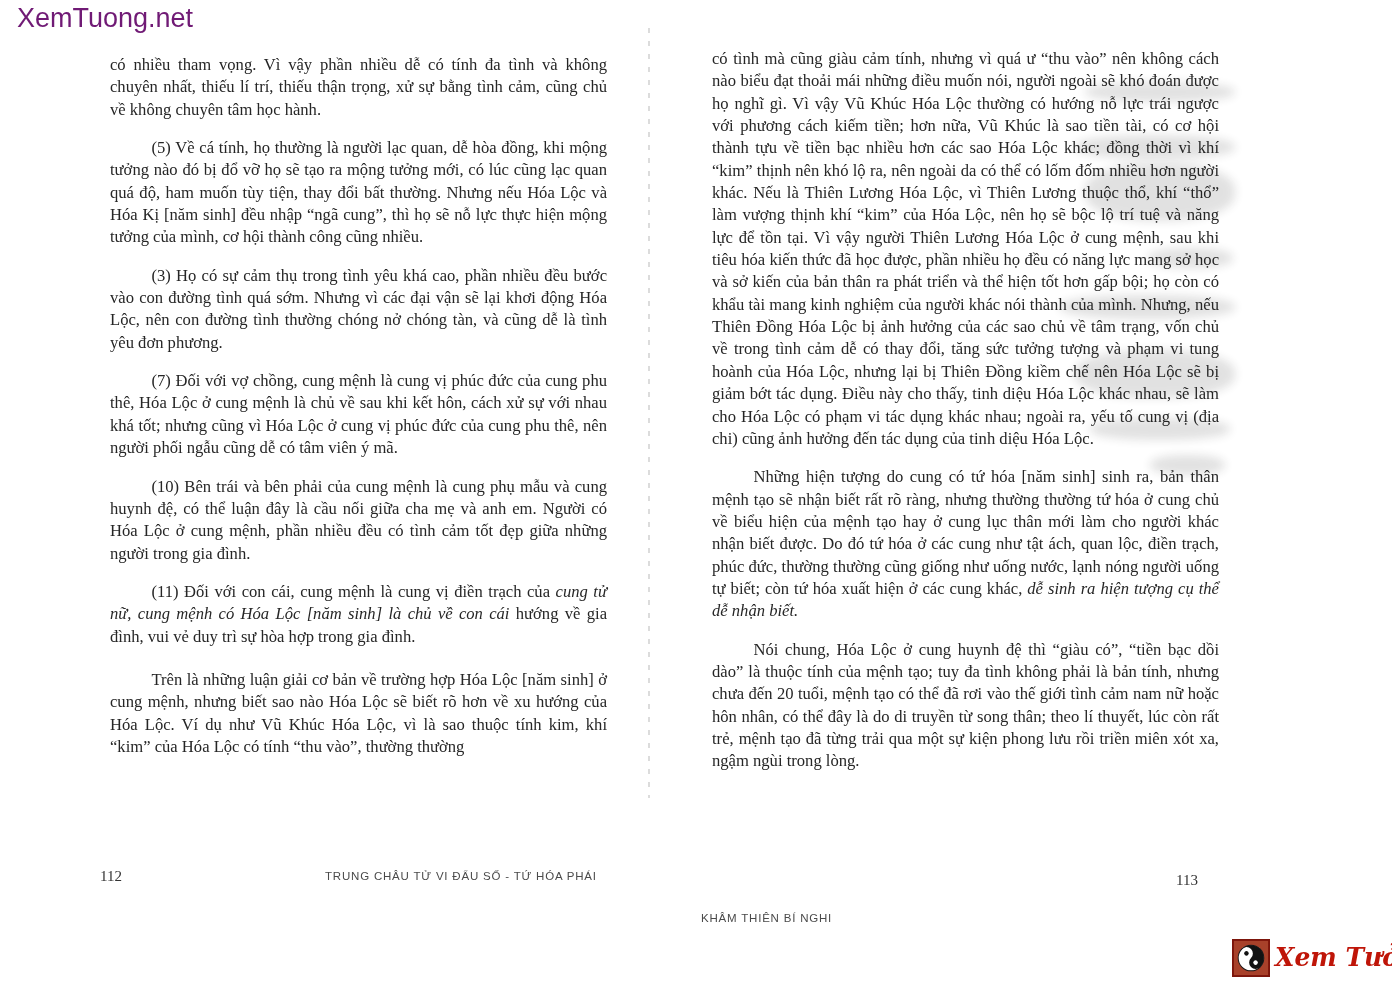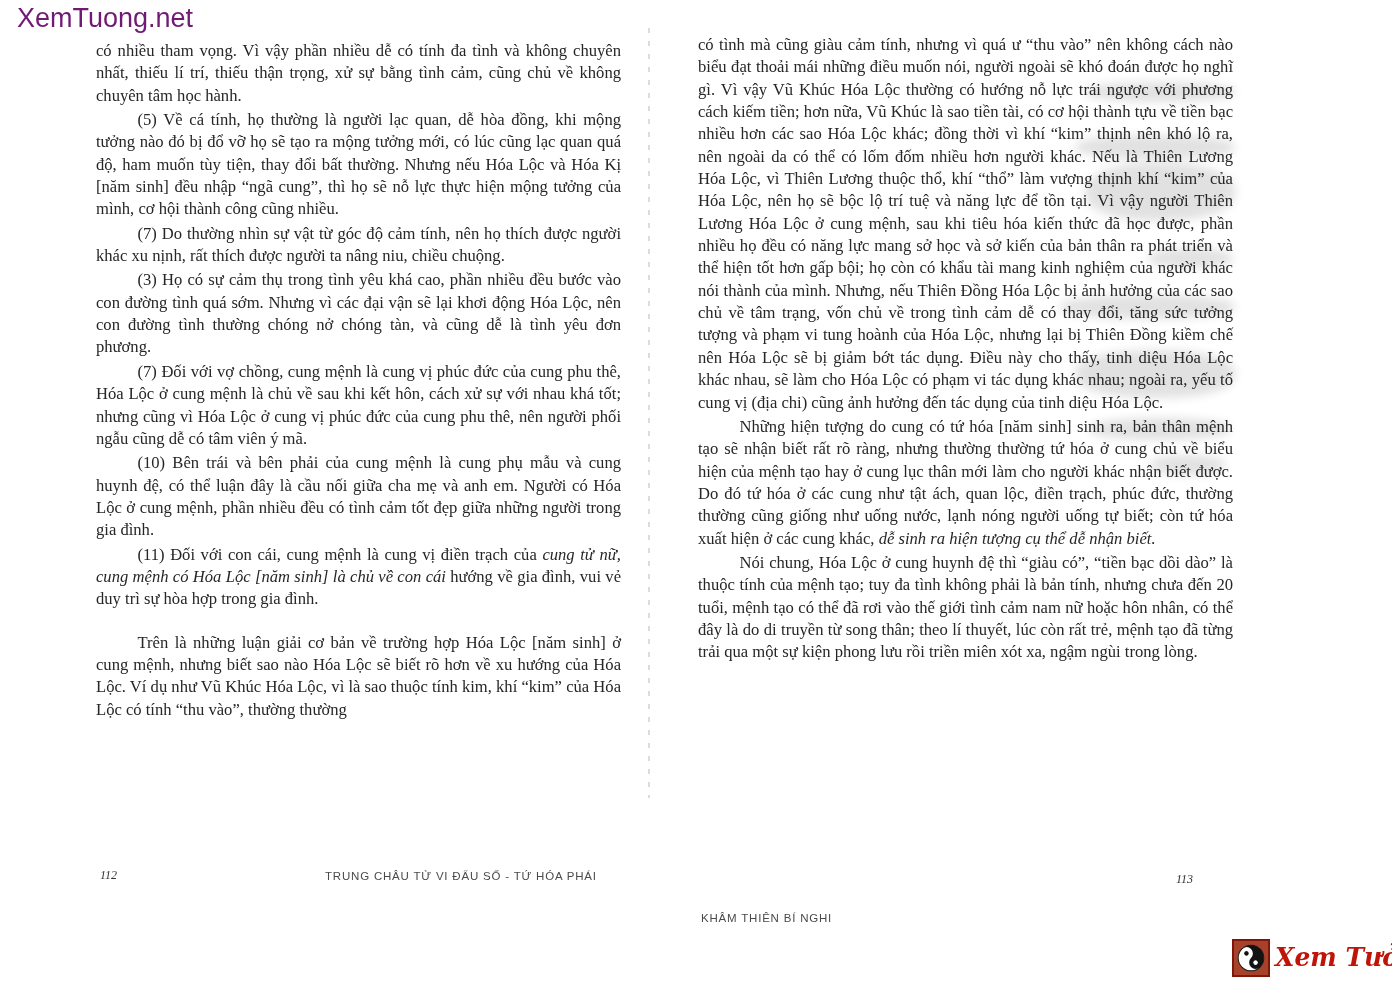--- a/index.html
+++ b/index.html
@@ -13,30 +13,30 @@
     font-family:"Liberation Sans",sans-serif;
     font-size:27px;color:#701a75;
   }
   .page-col{
     position:absolute;
     font-size:16.6px;line-height:22.35px;
     text-align:justify;color:#262626;
   }
   #left-col{left:94px;top:38px;width:529px}
   #right-col{left:696px;top:32px;width:539px}
-  .para{margin:2px;text-indent:2.5em}
+  .para{margin:16px;text-indent:2.5em}
   .para.no-indent{text-indent:0}
   .para.gap{margin-top:21px}
   .para.heading{
     font-weight:bold;font-size:17.2px;
     margin-top:24px;margin-bottom:22px;text-indent:3.1em;
   }
   .it{font-style:italic}
   
-  .folio{position:absolute;font-style:italic;font-size:12px;color:#333}
+  .folio{position:absolute;font-size:15px;color:#333}
   #folio-left{left:100px;top:868px}
   #folio-right{left:1176px;top:872px}
   .running-title{
     position:absolute;font-size:11.5px;letter-spacing:.8px;
     color:#4a4a4a;font-family:Liberation Sans, sans-serif;
   }
   #running-left{left:325px;top:870px}
   #running-right{left:701px;top:912px}
   
   .gutter{
@@ -63,21 +63,20 @@
 </head>
 <body>
 
 <div class="watermark">XemTuong.net</div>
 
 <div class="gutter"></div>
 
 <div id="left-col" class="page-col">
     <p class="para no-indent"><span>có nhiều tham vọng. Vì vậy phần nhiều dễ có tính đa tình và không chuyên nhất, thiếu lí trí, thiếu thận trọng, xử sự bằng tình cảm, cũng chủ về không chuyên tâm học hành.</span></p>
     <p class="para"><span>(5) Về cá tính, họ thường là người lạc quan, dễ hòa đồng, khi mộng tưởng nào đó bị đổ vỡ họ sẽ tạo ra mộng tưởng mới, có lúc cũng lạc quan quá độ, ham muốn tùy tiện, thay đổi bất thường. Nhưng nếu Hóa Lộc và Hóa Kị [năm sinh] đều nhập “ngã cung”, thì họ sẽ nỗ lực thực hiện mộng tưởng của mình, cơ hội thành công cũng nhiều.</span></p>
-    <p class="para"><span>(7) Do thường nhìn sự vật từ góc độ cảm tính, nên họ thích được người khác xu nịnh, rất thích được người ta nâng niu, chiều chuộng.</span></p>
     <p class="para"><span>(3) Họ có sự cảm thụ trong tình yêu khá cao, phần nhiều đều bước vào con đường tình quá sớm. Nhưng vì các đại vận sẽ lại khơi động Hóa Lộc, nên con đường tình thường chóng nở chóng tàn, và cũng dễ là tình yêu đơn phương.</span></p>
     <p class="para"><span>(7) Đối với vợ chồng, cung mệnh là cung vị phúc đức của cung phu thê, Hóa Lộc ở cung mệnh là chủ về sau khi kết hôn, cách xử sự với nhau khá tốt; nhưng cũng vì Hóa Lộc ở cung vị phúc đức của cung phu thê, nên người phối ngẫu cũng dễ có tâm viên ý mã.</span></p>
     <p class="para"><span>(10) Bên trái và bên phải của cung mệnh là cung phụ mẫu và cung huynh đệ, có thể luận đây là cầu nối giữa cha mẹ và anh em. Người có Hóa Lộc ở cung mệnh, phần nhiều đều có tình cảm tốt đẹp giữa những người trong gia đình.</span></p>
     <p class="para"><span>(11) Đối với con cái, cung mệnh là cung vị điền trạch của </span><span class="it">cung tử nữ, cung mệnh có Hóa Lộc [năm sinh] là chủ về con cái</span><span> hướng về gia đình, vui vẻ duy trì sự hòa hợp trong gia đình.</span></p>
     <p class="para gap"><span>Trên là những luận giải cơ bản về trường hợp Hóa Lộc [năm sinh] ở cung mệnh, nhưng biết sao nào Hóa Lộc sẽ biết rõ hơn về xu hướng của Hóa Lộc. Ví dụ như Vũ Khúc Hóa Lộc, vì là sao thuộc tính kim, khí “kim” của Hóa Lộc có tính “thu vào”, thường thường</span></p>
   </div>
 
 <div id="right-col" class="page-col">
     <p class="para no-indent"><span>có tình mà cũng giàu cảm tính, nhưng vì quá ư “thu vào” nên không cách nào biểu đạt thoải mái những điều muốn nói, người ngoài sẽ khó đoán được họ nghĩ gì. Vì vậy Vũ Khúc Hóa Lộc thường có hướng nỗ lực trái ngược với phương cách kiếm tiền; hơn nữa, Vũ Khúc là sao tiền tài, có cơ hội thành tựu về tiền bạc nhiều hơn các sao Hóa Lộc khác; đồng thời vì khí “kim” thịnh nên khó lộ ra, nên ngoài da có thể có lốm đốm nhiều hơn người khác. Nếu là Thiên Lương Hóa Lộc, vì Thiên Lương thuộc thổ, khí “thổ” làm vượng thịnh khí “kim” của Hóa Lộc, nên họ sẽ bộc lộ trí tuệ và năng lực để tồn tại. Vì vậy người Thiên Lương Hóa Lộc ở cung mệnh, sau khi tiêu hóa kiến thức đã học được, phần nhiều họ đều có năng lực mang sở học và sở kiến của bản thân ra phát triển và thể hiện tốt hơn gấp bội; họ còn có khẩu tài mang kinh nghiệm của người khác nói thành của mình. Nhưng, nếu Thiên Đồng Hóa Lộc bị ảnh hưởng của các sao chủ về tâm trạng, vốn chủ về trong tình cảm dễ có thay đổi, tăng sức tưởng tượng và phạm vi tung hoành của Hóa Lộc, nhưng lại bị Thiên Đồng kiềm chế nên Hóa Lộc sẽ bị giảm bớt tác dụng. Điều này cho thấy, tinh diệu Hóa Lộc khác nhau, sẽ làm cho Hóa Lộc có phạm vi tác dụng khác nhau; ngoài ra, yếu tố cung vị (địa chi) cũng ảnh hưởng đến tác dụng của tinh diệu Hóa Lộc.</span></p>
     <p class="para"><span>Những hiện tượng do cung có tứ hóa [năm sinh] sinh ra, bản thân mệnh tạo sẽ nhận biết rất rõ ràng, nhưng thường thường tứ hóa ở cung chủ về biểu hiện của mệnh tạo hay ở cung lục thân mới làm cho người khác nhận biết được. Do đó tứ hóa ở các cung như tật ách, quan lộc, điền trạch, phúc đức, thường thường cũng giống như uống nước, lạnh nóng người uống tự biết; còn tứ hóa xuất hiện ở các cung khác, </span><span class="it">dễ sinh ra hiện tượng cụ thể dễ nhận biết.</span></p>

